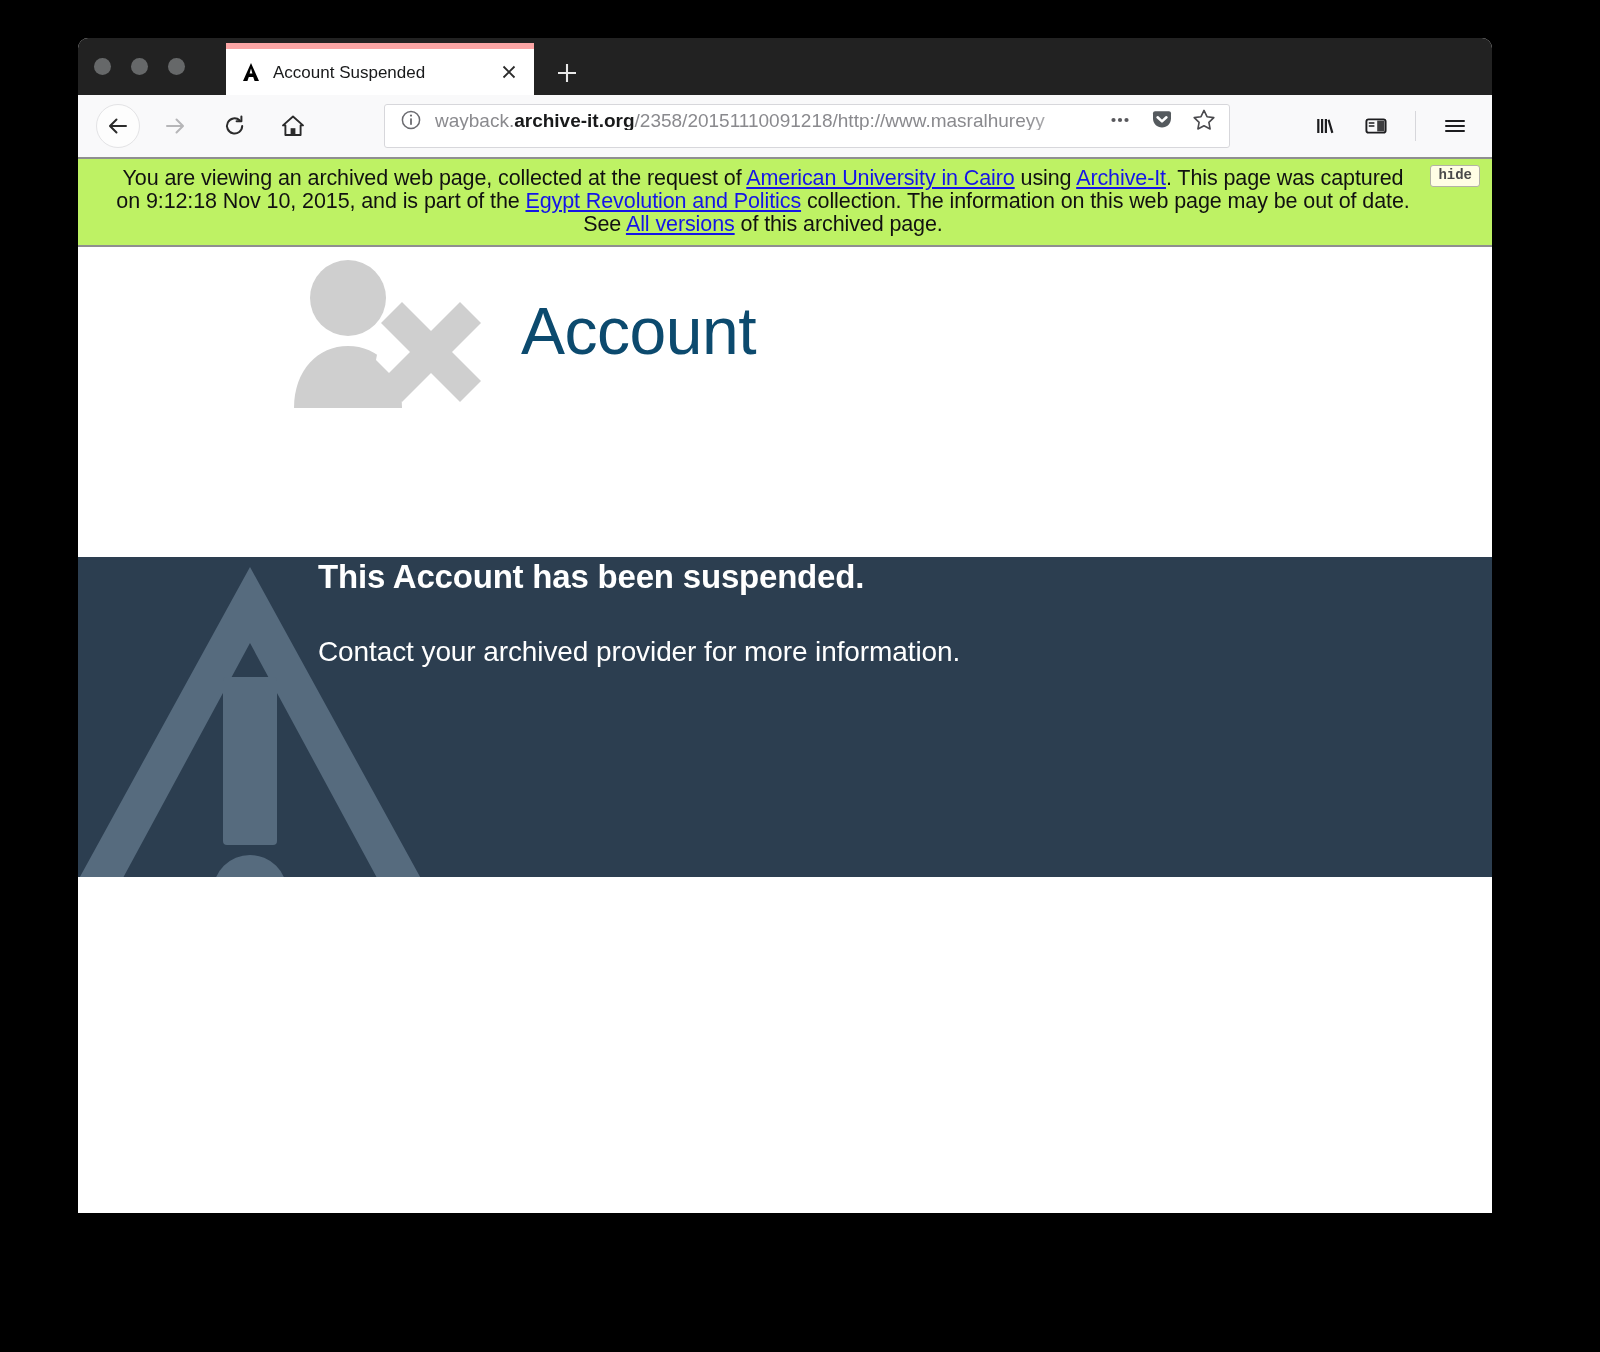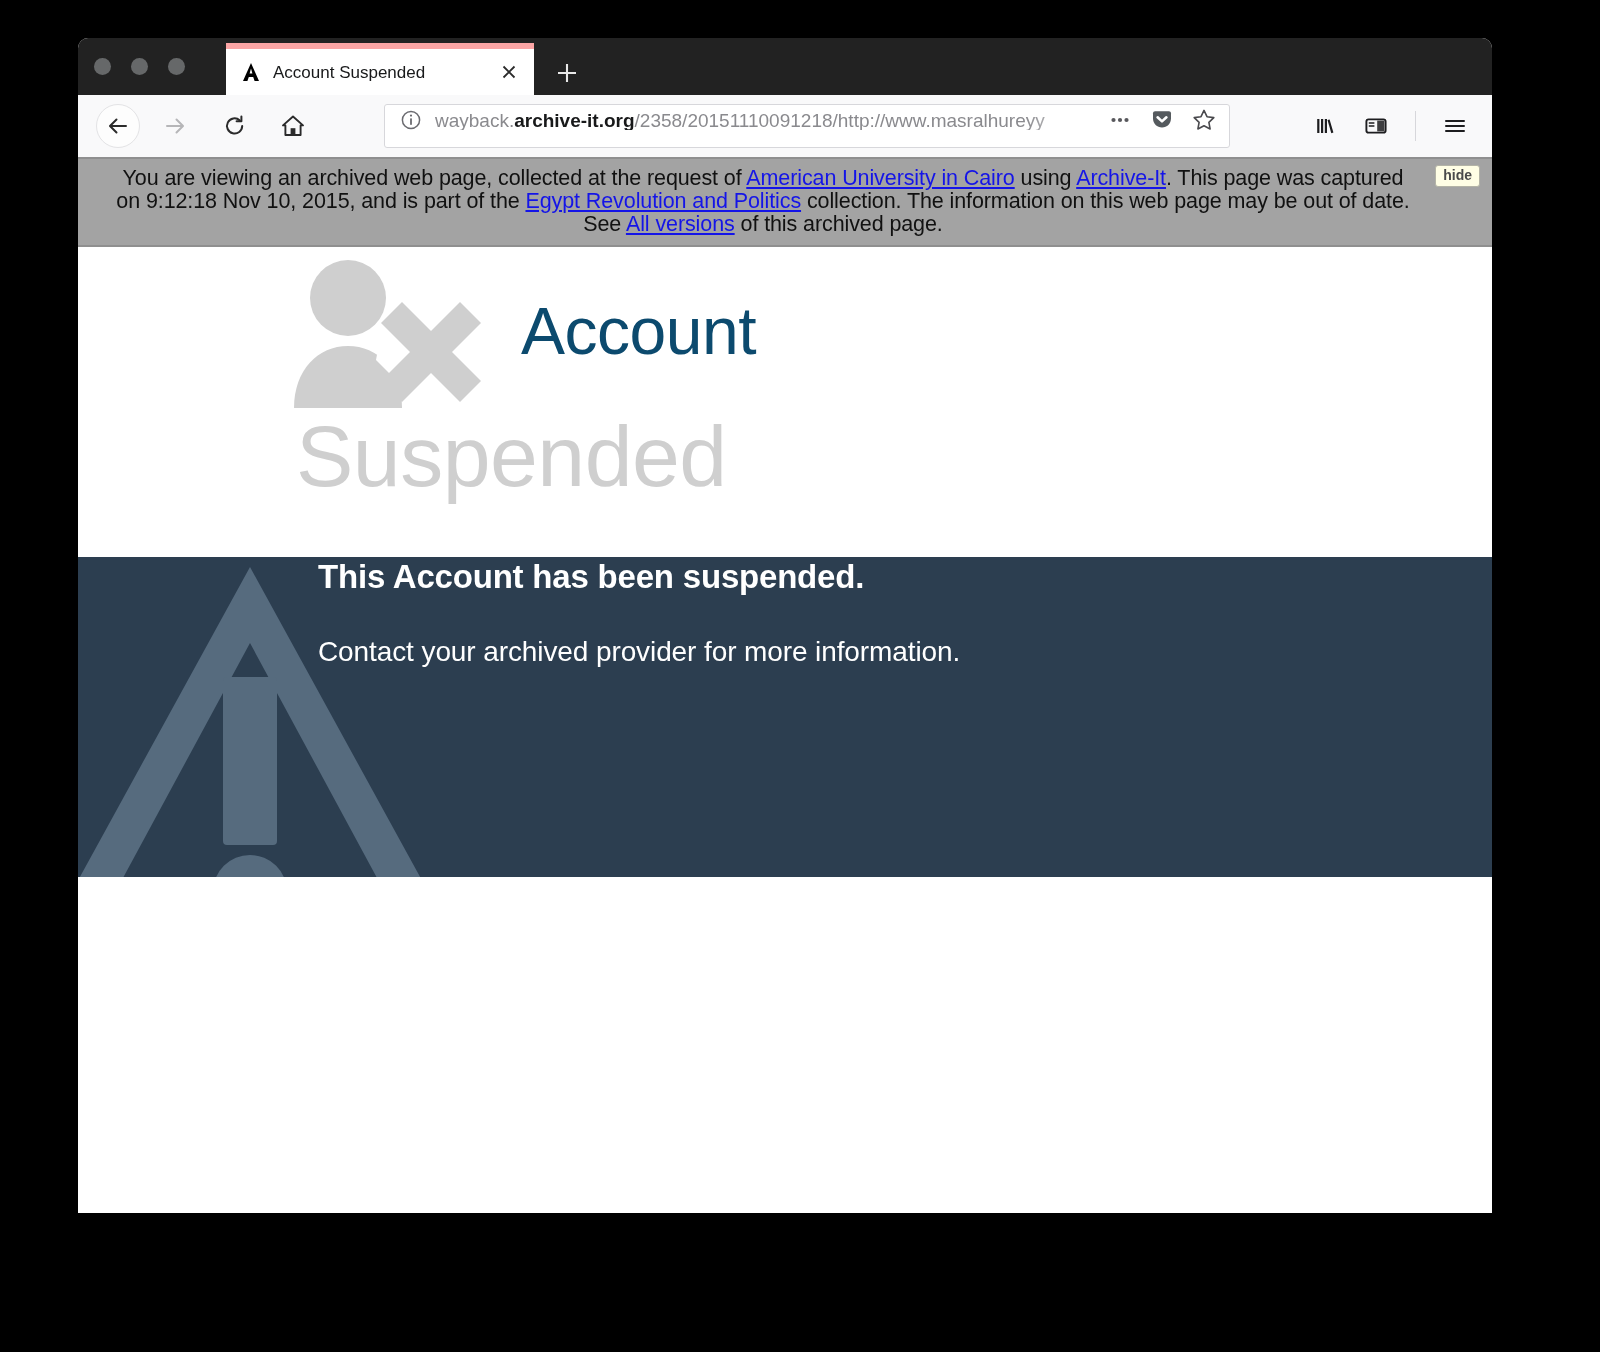--- a/index.html
+++ b/index.html
@@ -155,21 +155,21 @@
   .url-text .dim { color: #8a8a8e; }
   .url-actions { display: flex; align-items: center; gap: 12px; flex: 0 0 auto; padding-left: 10px; }
   .url-action { width: 30px; height: 30px; display:flex; align-items:center; justify-content:center; }
 
   .toolbar-right { display: flex; align-items: center; gap: 8px; margin-left: auto; padding-right: 2px; }
   .toolbar-sep { width: 1px; height: 30px; background: #d7d7db; margin: 0 10px; }
 
   
   .archive-banner {
     position: relative;
-    background: #a3a3a3;
+    background: #bef264;
     border-top: 2px solid #8f8f8f;
     border-bottom: 2px solid #8f8f8f;
     padding: 8px 16px 9px 16px;
     min-height: 82px;
   }
   .banner-text {
     font-size: 21.5px;
     line-height: 1.07;
     color: #111111;
     text-align: center;
@@ -185,20 +185,21 @@
     right: 12px;
     top: 6px;
     font-size: 14px;
     color: #4a4a4a;
     background: #fffee5;
     border: 1px solid #b3b3a6;
     border-radius: 3px;
     padding: 2px 7px 3px 7px;
     font-weight: 700;
     line-height: 1.1;
+    font-family: Liberation Mono, monospace;
   }
 
   
   .page-content {
     background: #ffffff;
     height: 976px;
     position: relative;
     overflow: hidden;
   }
 
@@ -413,21 +414,20 @@
               <path d="M4 150 C4 112 28 88 58 88 C88 88 112 112 112 150 Z" fill="#cfcfcf"></path>
 
               <path d="M96 48 L150 102 L118 134 L86 102 Z" fill="#ffffff"></path>
 
               <path d="M112 44 L141 73 L170 44 L191 65 L162 94 L191 123 L170 144 L141 115 L112 144 L91 123
                        L120 94 L91 65 Z" fill="#cfcfcf"></path>
             </svg>
           </span>
           <span class="hero-word">Account</span>
         </div>
-        <div class="hero-line2">Suspended</div>
       </div>
     </div>
 
     <div class="notice-band">
       <svg class="warn-triangle" viewBox="0 0 460 430">
 
         <path d="M230 10 L455 420 L5 420 Z M230 86 L390 382 L70 382 Z" fill="#566b7e" fill-rule="evenodd"></path>
 
         <rect x="203" y="120" width="54" height="168" rx="4" fill="#566b7e"></rect>
 

